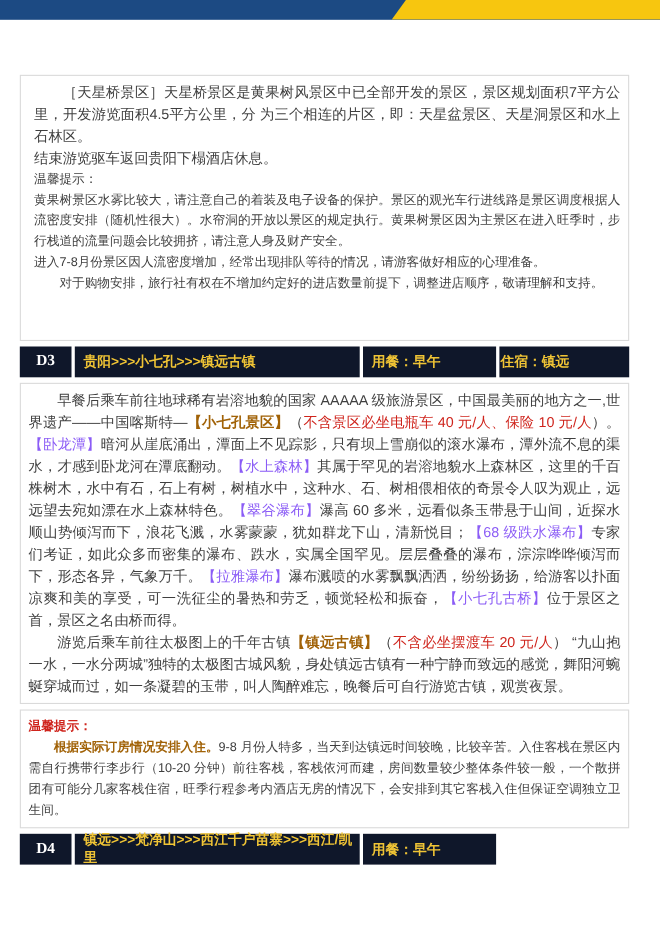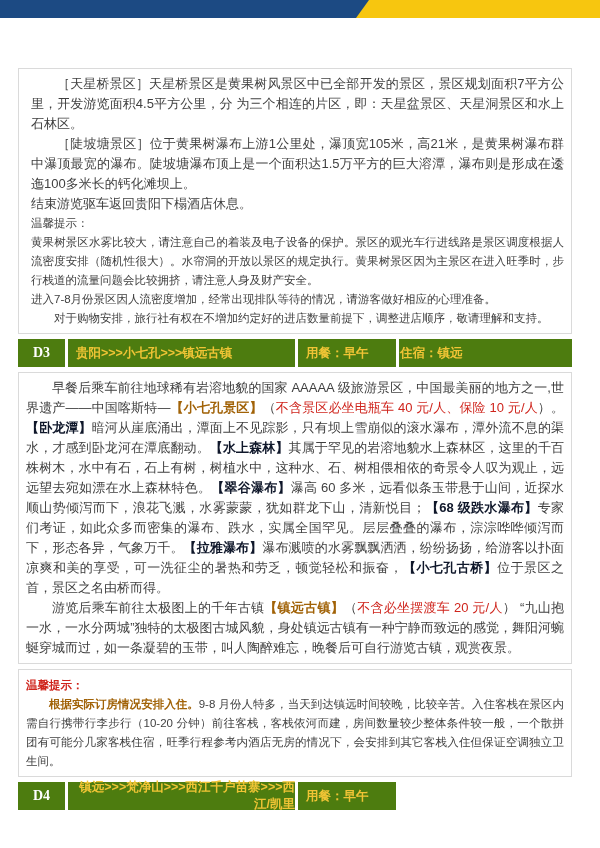--- a/index.html
+++ b/index.html
@@ -18,51 +18,50 @@
   
   .content{position:absolute;left:18px;top:68px;width:554px;}
   .text-box{
     box-sizing:border-box;border:1px solid #dadada;background:#fff;
     padding:5px 7px 5px 7px;margin-bottom:5px;
     color:#3f3f3f;text-align:justify;
   }
   .para{font-size:13px;line-height:20px;}
   .para.small{font-size:11.5px;line-height:19px;}
   .para.indent{text-indent:2em;}
-  .bold{font-weight:bold;color:#0f172a;}
+  .bold{font-weight:normal;color:#8b5cf6;}
   .red{color:#cf241c;}
   .red-bold{color:#a16207;font-weight:bold;}
   
   .day-row{display:flex;gap:3px;margin-bottom:5px;height:28px;}
   .day-row .cell{
-    background:#4d7c0f;color:#f0c435;font-weight:bold;font-size:12.5px;
+    background:#0f172a;color:#f0c435;font-weight:bold;font-size:12.5px;
     display:flex;align-items:center;box-sizing:border-box;
   }
   .cell.day{width:47px;justify-content:center;color:#ffffff;
     font-family:"Liberation Serif","DejaVu Serif",serif;font-size:14px;}
-  .cell.route{width:227px;padding-left:8px;text-align:right;}
-  .cell.meal{width:98px;padding-left:8px;}
+  .cell.route{width:259px;padding-left:8px;}
+  .cell.meal{width:121px;padding-left:8px;}
   .cell.stay{flex:1;padding-left:1px;}
   
   .box-intro{min-height:242px;padding-left:12px;}
   .box-d3body{min-height:263px;}
   .box-tips{min-height:82px;padding-top:6px;}
   .tips-title{font-size:11.5px;line-height:19px;font-weight:bold;color:#cf241c;}
 </style>
 </head>
 <body>
 
 <div class="top-band"></div>
 <div class="top-band-yellow"></div>
 
 <div class="content">
 
   <div class="text-box box-intro">
       <div class="para indent"><span class="">［天星桥景区］天星桥景区是黄果树风景区中已全部开发的景区，景区规划面积7平方公里，开发游览面积4.5平方公里，分 为三个相连的片区，即：天星盆景区、天星洞景区和水上石林区。</span></div>
-      <div class="para indent"><span class="">［陡坡塘景区］位于黄果树瀑布上游1公里处，瀑顶宽105米，高21米，是黄果树瀑布群中瀑顶最宽的瀑布。陡坡塘瀑布顶上是一个面积达1.5万平方的巨大溶潭，瀑布则是形成在逶迤100多米长的钙化滩坝上。</span></div>
       <div class="para"><span class="">结束游览驱车返回贵阳下榻酒店休息。</span></div>
       <div class="para small"><span class="">温馨提示：</span></div>
       <div class="para small"><span class="">黄果树景区水雾比较大，请注意自己的着装及电子设备的保护。景区的观光车行进线路是景区调度根据人流密度安排（随机性很大）。水帘洞的开放以景区的规定执行。黄果树景区因为主景区在进入旺季时，步行栈道的流量问题会比较拥挤，请注意人身及财产安全。</span></div>
       <div class="para small"><span class="">进入7-8月份景区因人流密度增加，经常出现排队等待的情况，请游客做好相应的心理准备。</span></div>
       <div class="para indent small"><span class="">对于购物安排，旅行社有权在不增加约定好的进店数量前提下，调整进店顺序，敬请理解和支持。</span></div>
     </div>
 
   <div class="day-row">
     <div class="cell day">D3</div>
     <div class="cell route">贵阳&gt;&gt;&gt;小七孔&gt;&gt;&gt;镇远古镇</div>

